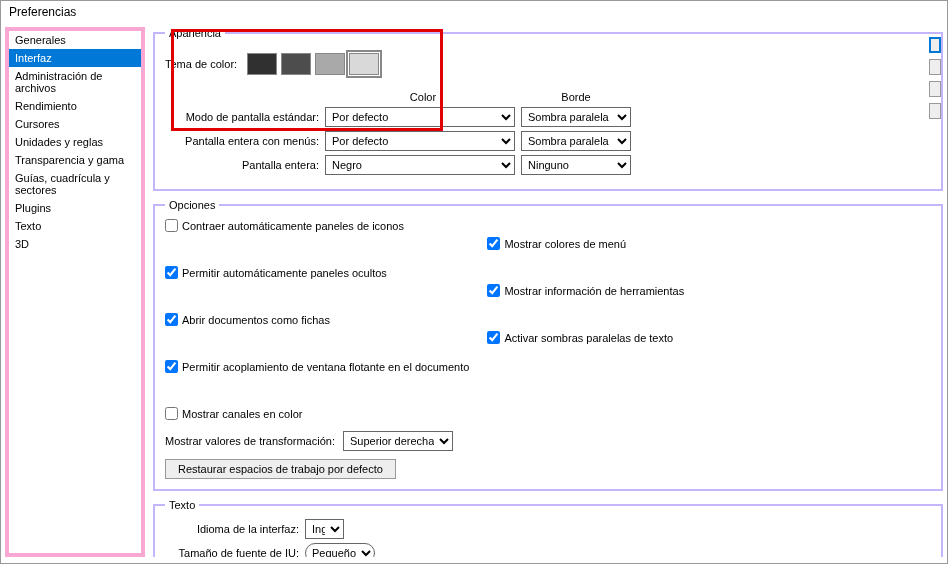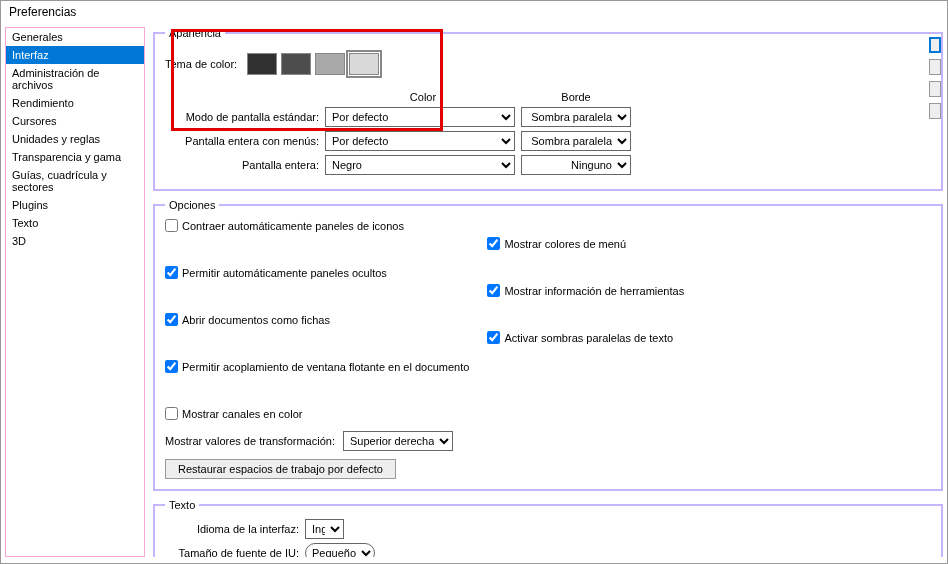--- a/index.html
+++ b/index.html
@@ -1,31 +1,31 @@
 <!DOCTYPE html>
 <html><head>
 <meta charset="utf-8">
 <style>
 * { box-sizing: border-box; margin: 0; padding: 0; }
 body { font-family: Tahoma, Arial, sans-serif; font-size: 11px; background: #fff; color: #000; }
 .window { width: 948px; height: 564px; border: 1px solid #999; position: relative; background: #fff; }
 .titlebar { padding: 4px 8px; font-size: 12px; background: #fff; }
 .content { display: flex; height: calc(100% - 24px); padding: 4px; gap: 8px; }
-.sidebar { width: 140px; border: 1px solid #f9a8d4; background: #fff; display: flex; flex-direction: column; }
+.sidebar { width: 140px; border: 4px solid #f9a8d4; background: #fff; display: flex; flex-direction: column; }
 .sidebar-item { padding: 3px 6px; cursor: pointer; }
 .sidebar-item.selected { background: #0078d7; color: #fff; }
 .main { flex: 1; overflow: hidden; }
 fieldset { border: 2px solid #c4b5fd; margin-bottom: 8px; padding: 8px 10px 10px 10px; position: relative; }
 legend { padding: 0 4px; font-size: 11px; }
 .highlight-box { position: absolute; border: 3px solid #e00000; left: 170px; top: 28px; width: 272px; height: 102px; pointer-events: none; z-index: 10; }
 .row { display: flex; align-items: center; margin-bottom: 4px; }
 .label-left { width: 160px; text-align: right; padding-right: 6px; }
 select { font-family: inherit; font-size: 11px; border: 1px solid #666; background: #fff; padding: 1px 2px; height: 20px; }
 select.wide { width: 190px; }
-select.narrow { width: 110px; text-align: right; }
+select.narrow { width: 110px; }
 .color-swatch { width: 30px; height: 22px; border: 1px solid #888; display: inline-block; margin-right: 4px; cursor: pointer; }
 .swatch-sel { outline: 2px solid #888; outline-offset: 1px; }
 .color-row { display: flex; align-items: center; margin-bottom: 16px; margin-top: 6px; }
 .headers-row { display: flex; margin-bottom: 4px; }
 .hdr-left { width: 160px; }
 .hdr-color { width: 196px; text-align: center; }
 .hdr-border { width: 110px; text-align: center; }
 .cb-row { display: flex; align-items: center; margin-bottom: 3px; }
 .cb-row input { margin-right: 4px; }
 .cols { display: flex; gap: 18px; }

